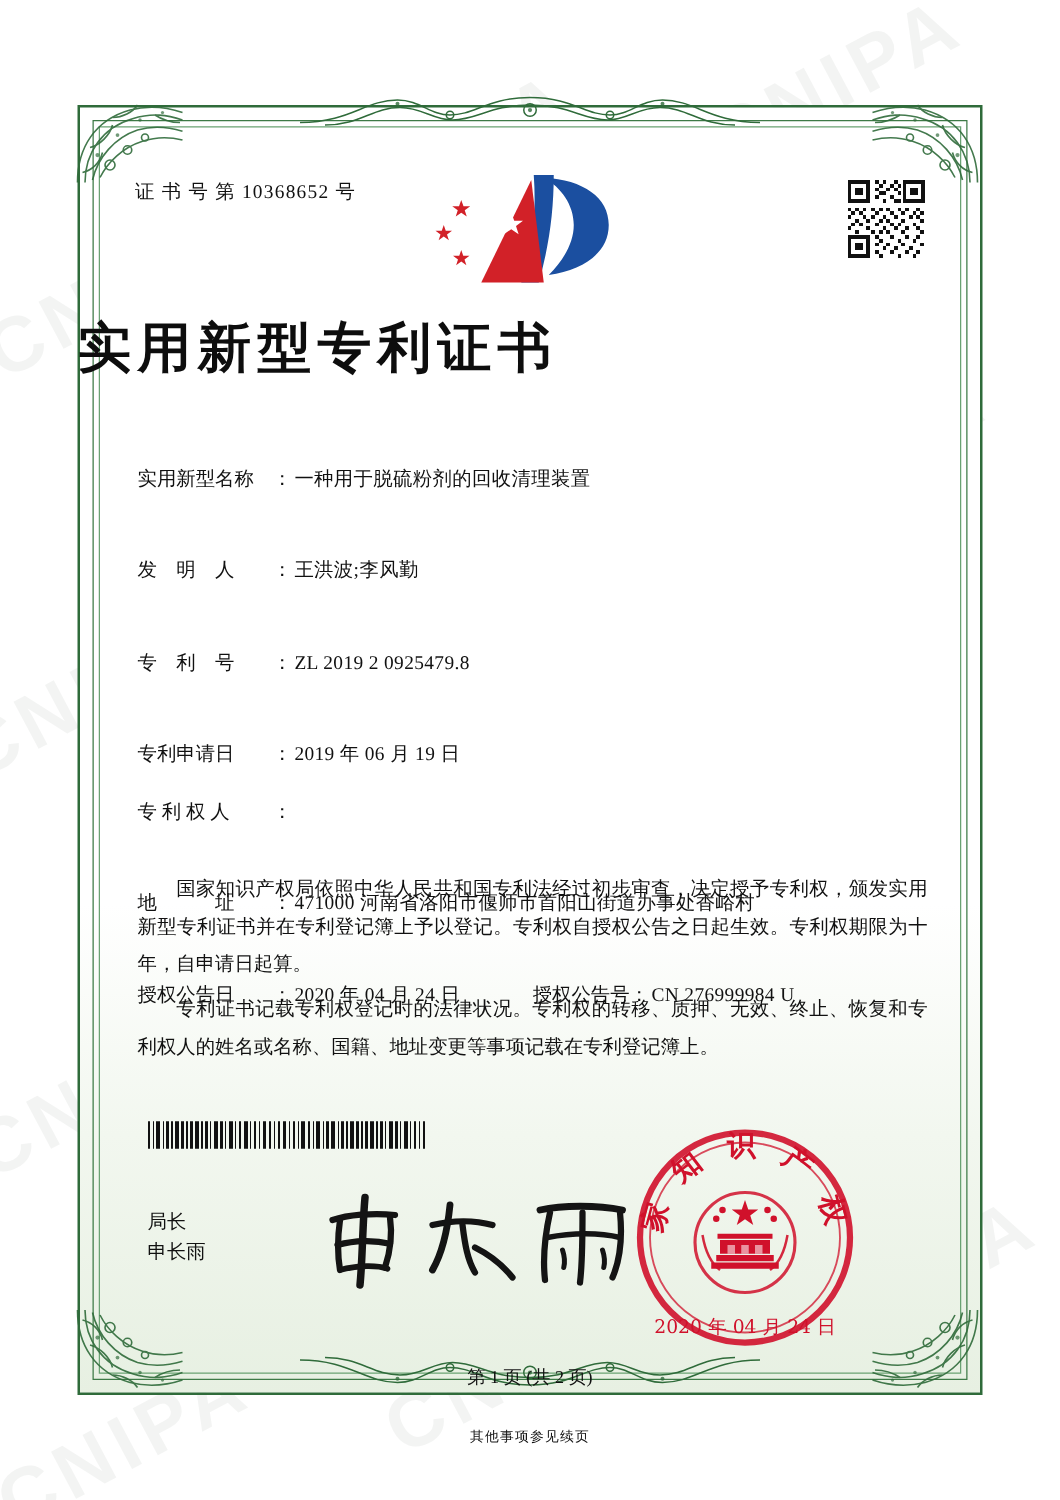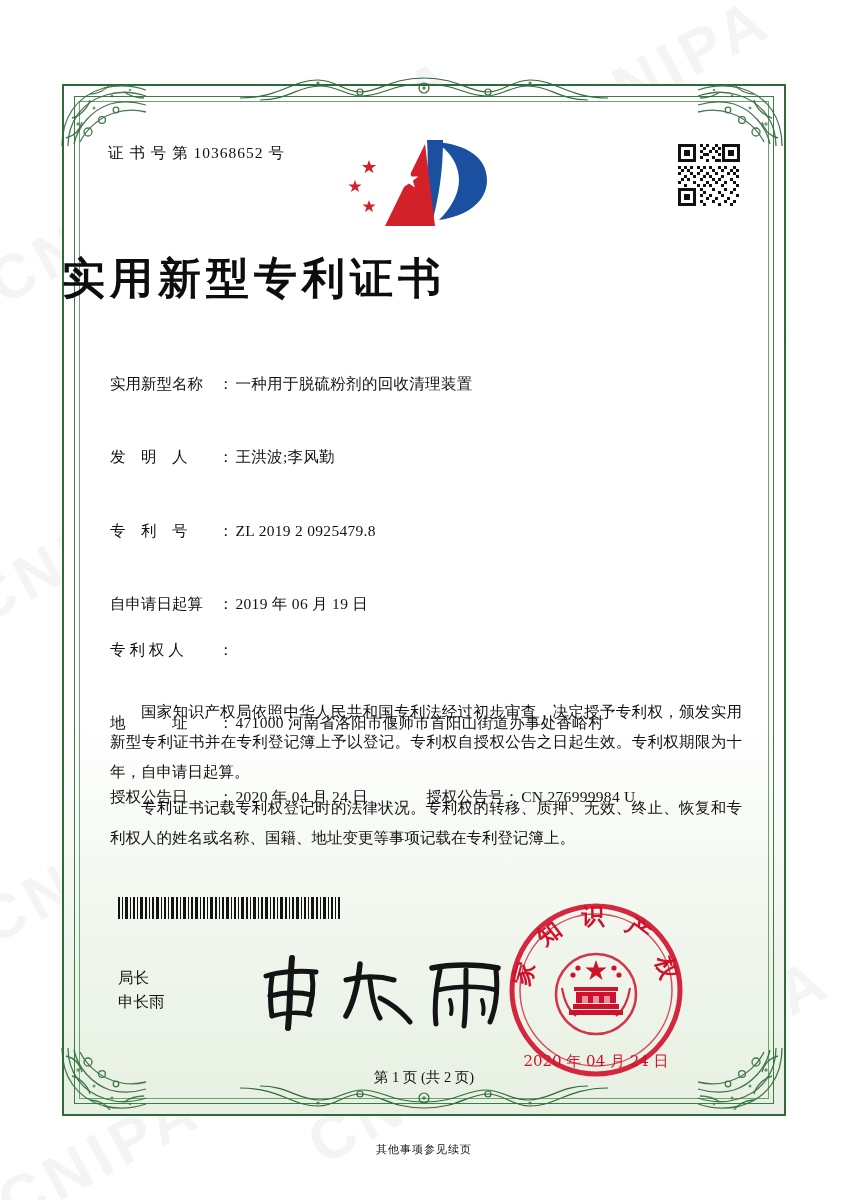--- a/index.html
+++ b/index.html
@@ -233,21 +233,21 @@
     left: 440px;
     top: 812px;
     width: 188px;
     height: 188px;
   }
   .seal svg { display:block; width:100%; height:100%; }
 
   .page-no {
     position: absolute;
     left: 0; right: 0;
-    top: 984px;
+    top: 1008px;
     text-align: center;
     font-size: 14.5px;
     color: #111;
   }
 
   .footer-note {
     position: absolute;
     left: 0; right: 0;
     top: 1142px;
     text-align: center;
@@ -555,21 +555,21 @@
         <span class="field-value">王洪波;李风勤</span>
       </div>
 
       <div class="field-row">
         <span class="field-label">专　利　号</span>
         <span class="field-sep">：</span>
         <span class="field-value">ZL 2019 2 0925479.8</span>
       </div>
 
       <div class="field-row">
-        <span class="field-label">自申请日起算</span>
+        <span class="field-label">专利申请日</span>
         <span class="field-sep">：</span>
         <span class="field-value">2019 年 06 月 19 日</span>
       </div>
 
       <div class="field-row">
         <span class="field-label">专 利 权 人</span>
         <span class="field-sep">：</span>
       </div>
 
       <div class="field-row">

